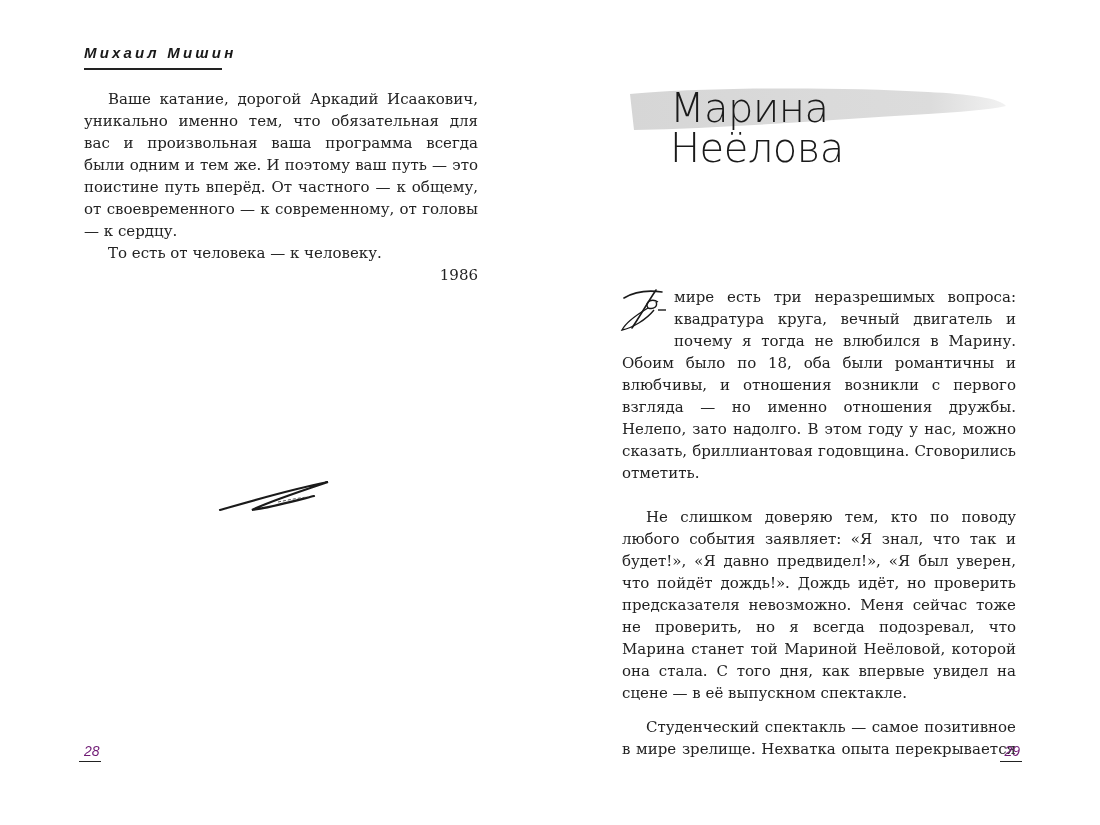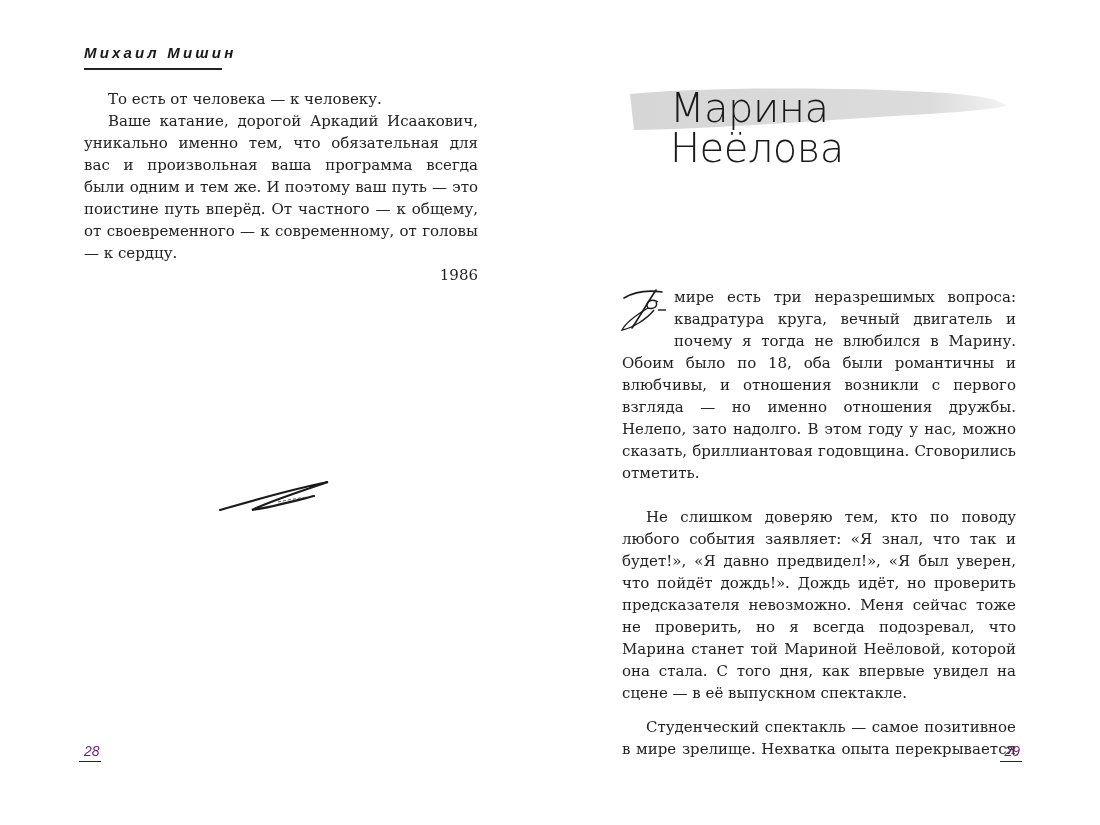--- a/index.html
+++ b/index.html
@@ -50,22 +50,22 @@
     .spacer { height: 22px; }
   </style>
 </head>
 <body>
 
 <div class="page page-left">
   <div class="running-head">Михаил Мишин</div>
   <div class="running-rule"></div>
 
   <div class="body-text left-text">
+    <p>Ваше катание, дорогой Аркадий Исаакович, уникально именно тем, что обязательная для вас и произвольная ваша программа всегда были одним и тем же. И поэтому ваш путь — это поистине путь вперёд. От частного — к общему, от своевременного — к современному, от головы — к сердцу.</p>
     <p>То есть от человека — к человеку.</p>
-    <p>Ваше катание, дорогой Аркадий Исаакович, уникально именно тем, что обязательная для вас и произвольная ваша программа всегда были одним и тем же. И поэтому ваш путь — это поистине путь вперёд. От частного — к общему, от своевременного — к современному, от головы — к сердцу.</p>
     <p class="year">1986</p>
   </div>
 
   <svg class="signature" viewBox="0 0 115 36">
     <path d="M2 32 C 30 24, 70 12, 110 4 C 80 14, 50 24, 34 32 C 50 30, 80 22, 96 18" fill="none" stroke="#1a1a1a" stroke-width="2.2" stroke-linecap="round"></path>
     <path d="M60 24 C 70 22, 80 20, 90 19" fill="none" stroke="#555" stroke-width="1" stroke-dasharray="3 2"></path>
   </svg>
 
   <div class="folio folio-left">28</div>
   <div class="folio-rule folio-rule-left"></div>

